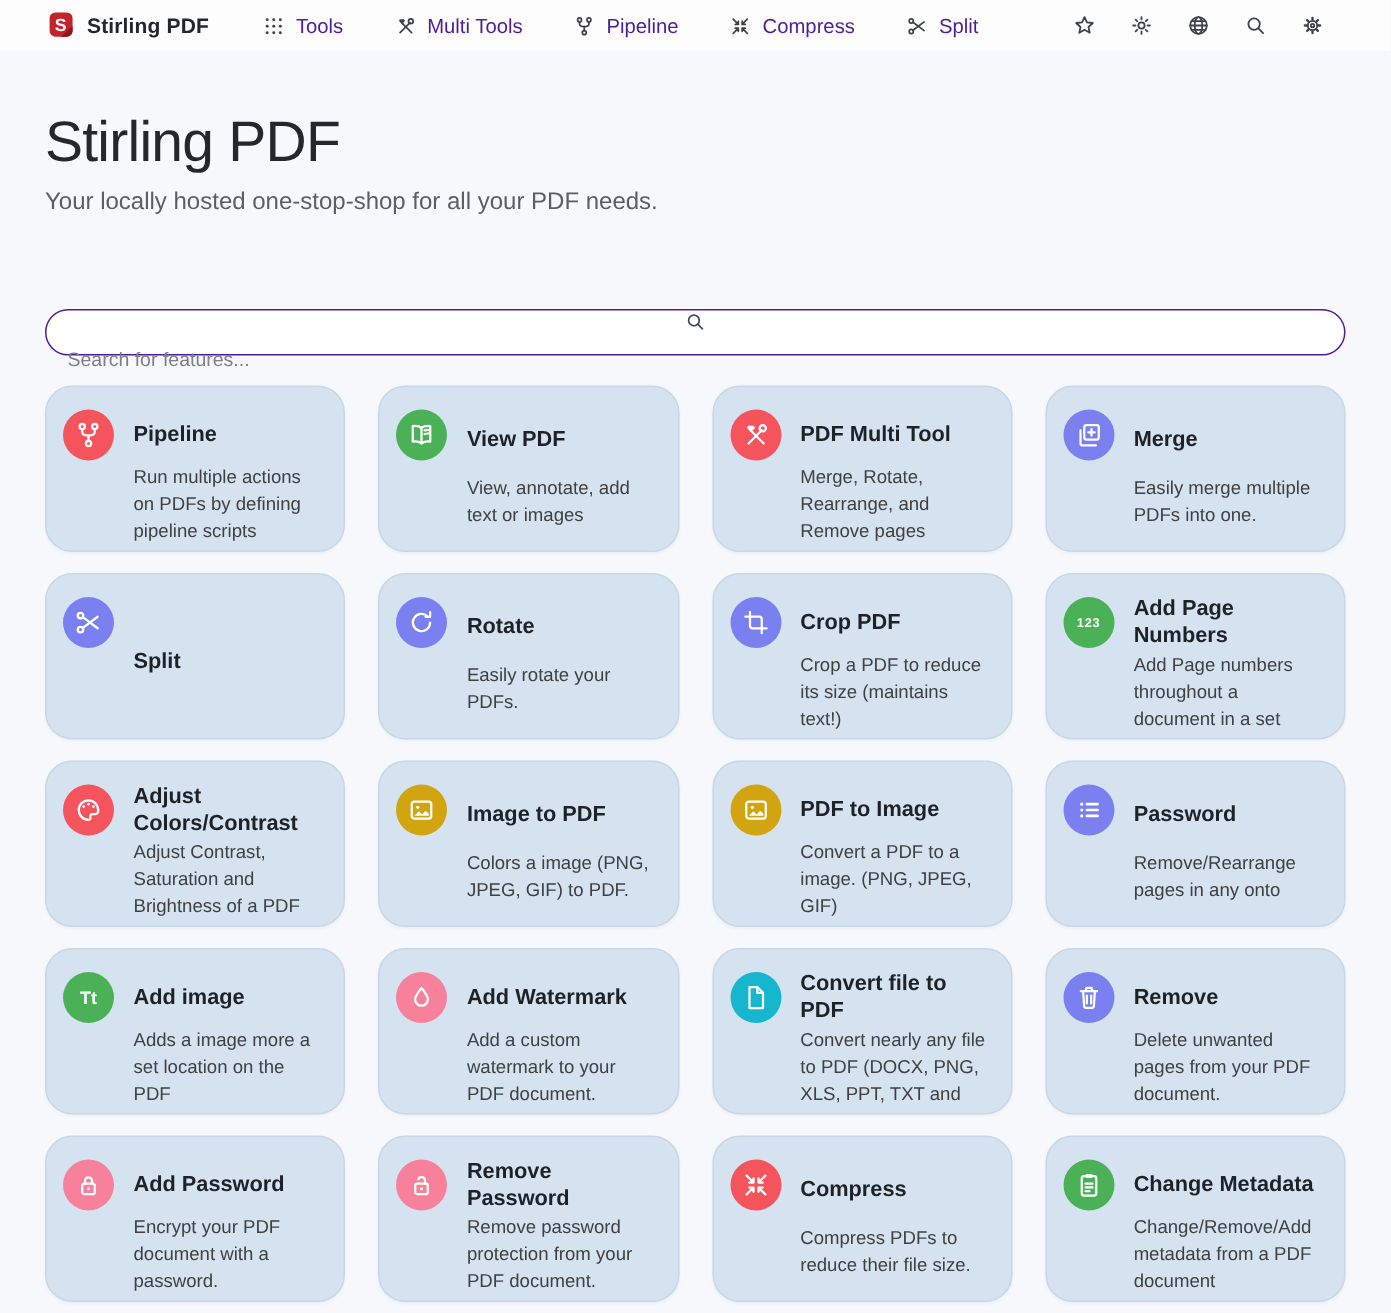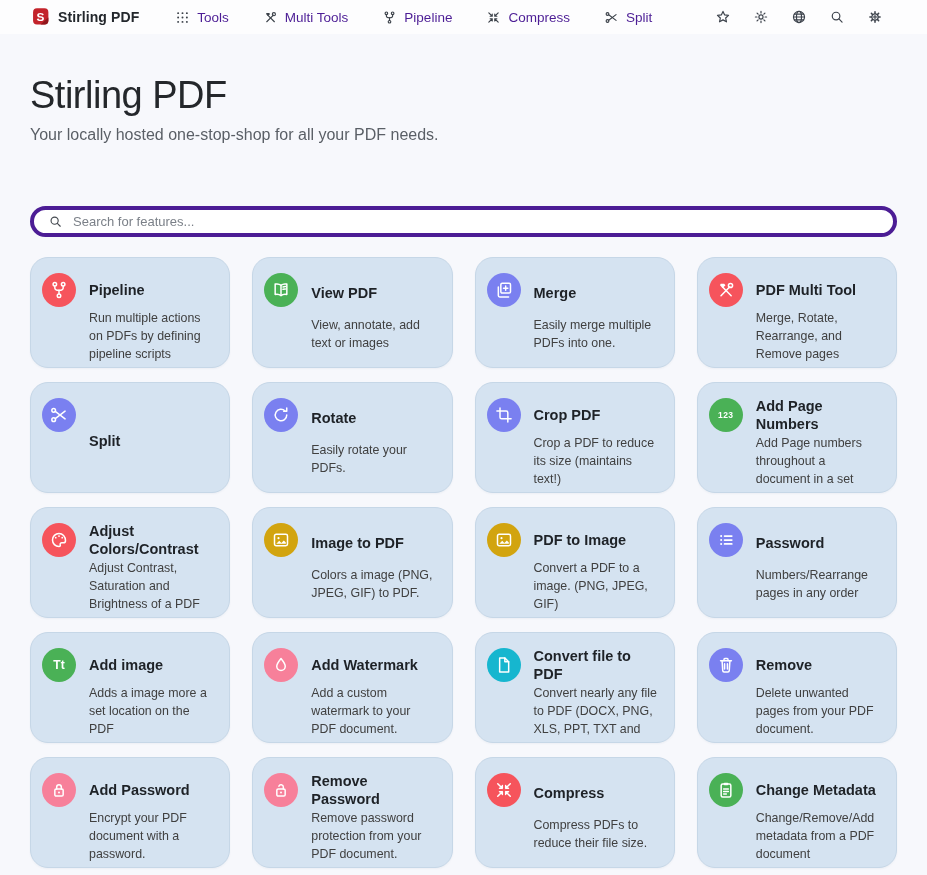--- a/index.html
+++ b/index.html
@@ -33,26 +33,27 @@
   .action-btn svg { width: 16px; height: 16px; }
   
   .main { padding: 0 30px; }
   .page-title { margin-top: 40px; font-size: 38px; font-weight: 500; letter-spacing: -0.5px; color: #24272b; }
   .page-subtitle { margin-top: 9px; font-size: 16px; color: #5a5f66; }
   
   .search-bar {
     margin-top: 62px;
     height: 31px;
     background: #fff;
-    border: 4px solid #4c1d95;
+    border: 1px solid #4c1d95;
     border-radius: 16px;
     display: flex;
     align-items: center;
     padding: 0 14px;
     gap: 10px;
+    flex-direction: column;
   }
   .search-bar svg { width: 15px; height: 15px; color: #43484f; flex: none; }
   .search-bar input {
     border: none; outline: none; background: transparent;
     font-family: inherit; font-size: 13px; color: #333; width: 100%;
   }
   .search-bar input::placeholder { color: #7b8088; }
   
   .grid {
     margin-top: 20px;
@@ -263,46 +264,46 @@
               <path d="M12 6.3 C10.3 4.9 7.6 4.4 5 4.9 V17.3 C7.6 16.8 10.3 17.3 12 18.7 C13.7 17.3 16.4 16.8 19 17.3 V4.9 C16.4 4.4 13.7 4.9 12 6.3 Z"></path>
               <path d="M12 6.3 V18.7 M14.4 8.3 l2.8-.4 M14.4 11.2 l2.8-.4"></path>
             </svg>
           </span>
         </span>
     <h3 class="card-title">View PDF</h3>
     <p class="card-desc">View, annotate, add text or images</p>
   </article>
 
   <article class="card">
-    <span class="card-circle" style="background: rgb(122, 128, 240);">
-          <span style="display: flex; align-items: center;">
-            <svg viewBox="0 0 24 24" fill="none" stroke="currentColor" stroke-width="1.8" stroke-linecap="round" stroke-linejoin="round">
-              <path d="M5.2 8.3 V18.7 a1.6 1.6 0 0 0 1.6 1.6 H17.5"></path>
-              <rect x="8.2" y="4" width="11.6" height="11.6" rx="1.6"></rect>
-              <path d="M14 7.2 v5.2 M11.4 9.8 h5.2"></path>
-            </svg>
-          </span>
-        </span>
-    <h3 class="card-title">Merge</h3>
-    <p class="card-desc">Easily merge multiple PDFs into one.</p>
-  </article>
-
-  <article class="card">
     <span class="card-circle" style="background: rgb(246, 84, 92);">
           <span style="display: flex; align-items: center;">
             <svg viewBox="0 0 24 24" fill="none" stroke="currentColor" stroke-width="1.8" stroke-linecap="round" stroke-linejoin="round">
               <path d="M6 18.8 L16.6 8.2"></path>
               <path d="M18.2 18.8 L7.6 8.2"></path>
               <path d="M5.6 4.6 h4.2 l1.6 1.6 -3.4 3.4 -3.2-3.2 z" fill="currentColor" stroke="none"></path>
               <circle cx="17.4" cy="6.6" r="2.5"></circle>
             </svg>
           </span>
         </span>
     <h3 class="card-title">PDF Multi Tool</h3>
     <p class="card-desc">Merge, Rotate, Rearrange, and Remove pages</p>
+  </article>
+
+  <article class="card">
+    <span class="card-circle" style="background: rgb(122, 128, 240);">
+          <span style="display: flex; align-items: center;">
+            <svg viewBox="0 0 24 24" fill="none" stroke="currentColor" stroke-width="1.8" stroke-linecap="round" stroke-linejoin="round">
+              <path d="M5.2 8.3 V18.7 a1.6 1.6 0 0 0 1.6 1.6 H17.5"></path>
+              <rect x="8.2" y="4" width="11.6" height="11.6" rx="1.6"></rect>
+              <path d="M14 7.2 v5.2 M11.4 9.8 h5.2"></path>
+            </svg>
+          </span>
+        </span>
+    <h3 class="card-title">Merge</h3>
+    <p class="card-desc">Easily merge multiple PDFs into one.</p>
   </article>
 
   <article class="card">
     <span class="card-circle" style="background: rgb(122, 128, 240);">
           <span style="display: flex; align-items: center;">
             <svg viewBox="0 0 24 24" fill="none" stroke="currentColor" stroke-width="1.8" stroke-linecap="round" stroke-linejoin="round">
               <circle cx="5.6" cy="6.4" r="2.2"></circle>
               <circle cx="5.6" cy="17.6" r="2.2"></circle>
               <path d="M7.5 7.7 L19.3 16.6"></path>
               <path d="M7.5 16.3 L19.3 7.4"></path>
@@ -402,21 +403,21 @@
                 <circle cx="6.2" cy="12" r="1.25"></circle>
                 <circle cx="6.2" cy="16.7" r="1.25"></circle>
               </g>
               <g stroke-width="2.1">
                 <path d="M10.3 7.3 H18.9 M10.3 12 H18.9 M10.3 16.7 H18.9"></path>
               </g>
             </svg>
           </span>
         </span>
     <h3 class="card-title">Password</h3>
-    <p class="card-desc">Numbers/Rearrange pages in any order</p>
+    <p class="card-desc">Remove/Rearrange pages in any onto</p>
   </article>
 
   <article class="card">
     <span class="card-circle" style="background: rgb(74, 177, 86);">
           <span style="display: flex; align-items: center;">
             <span class="txt-ico txt-Tt">Tt</span>
           </span>
         </span>
     <h3 class="card-title">Add image</h3>
     <p class="card-desc">Adds a image more a set location on the PDF</p>

